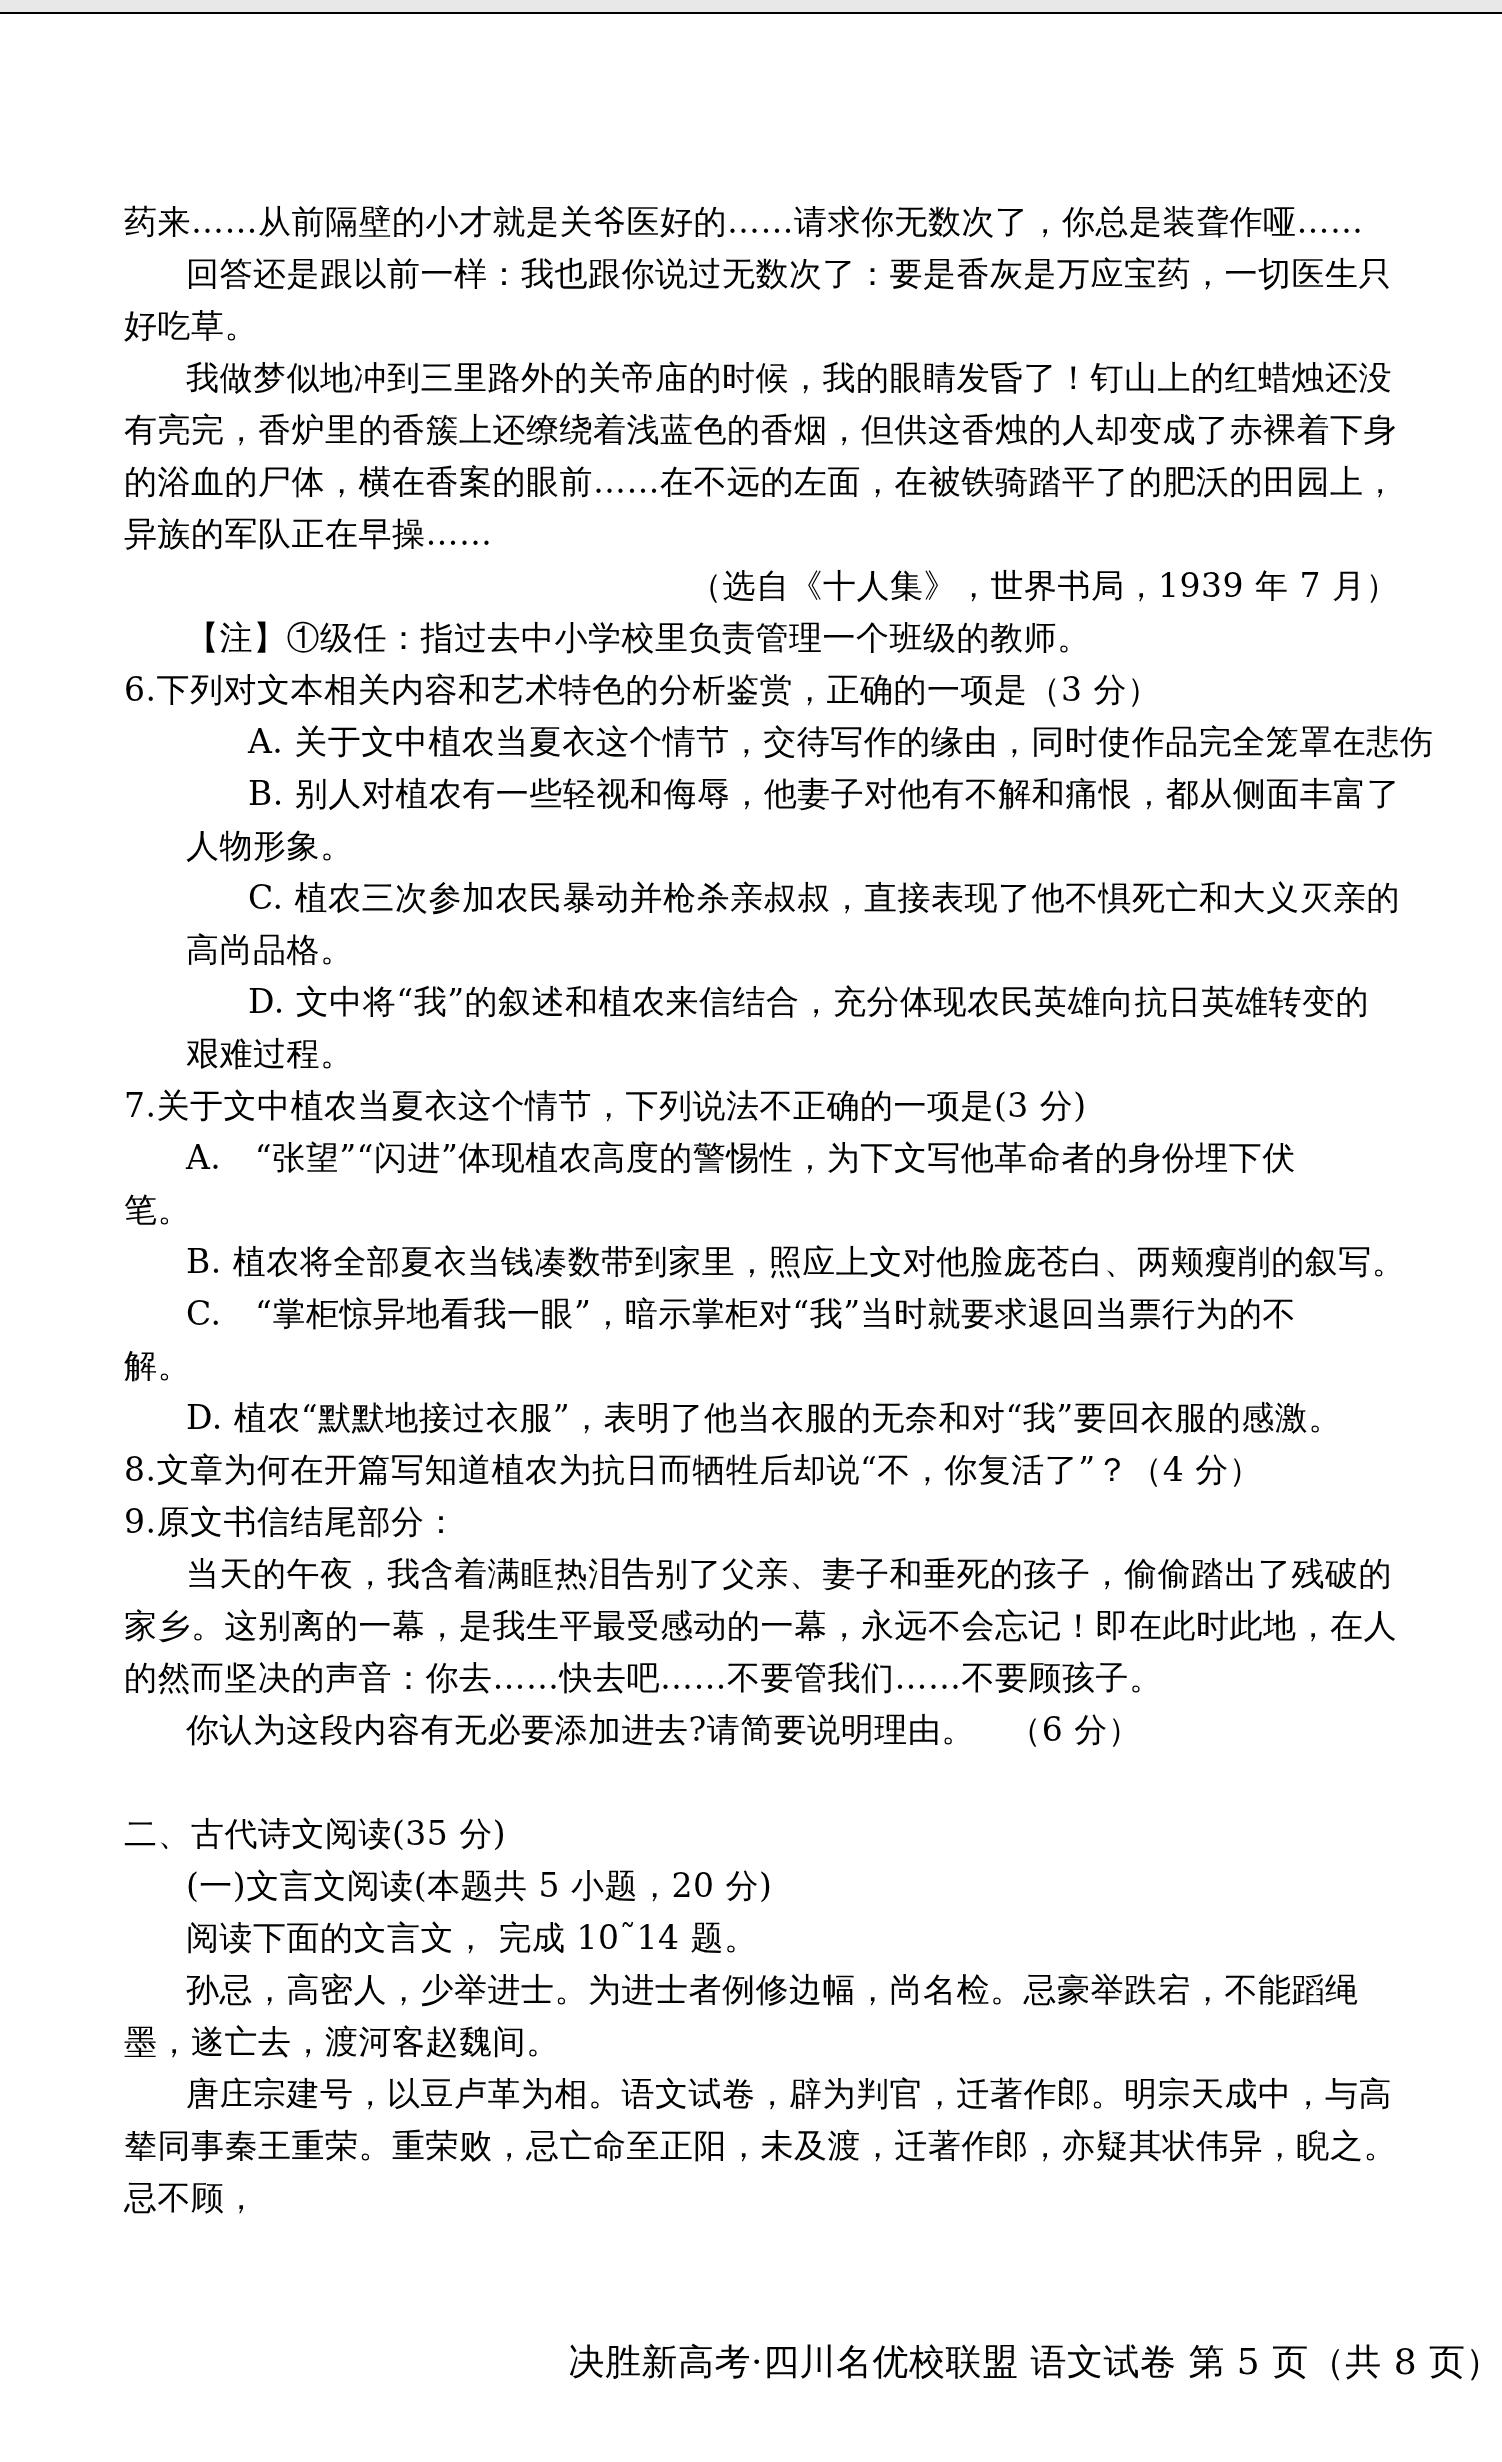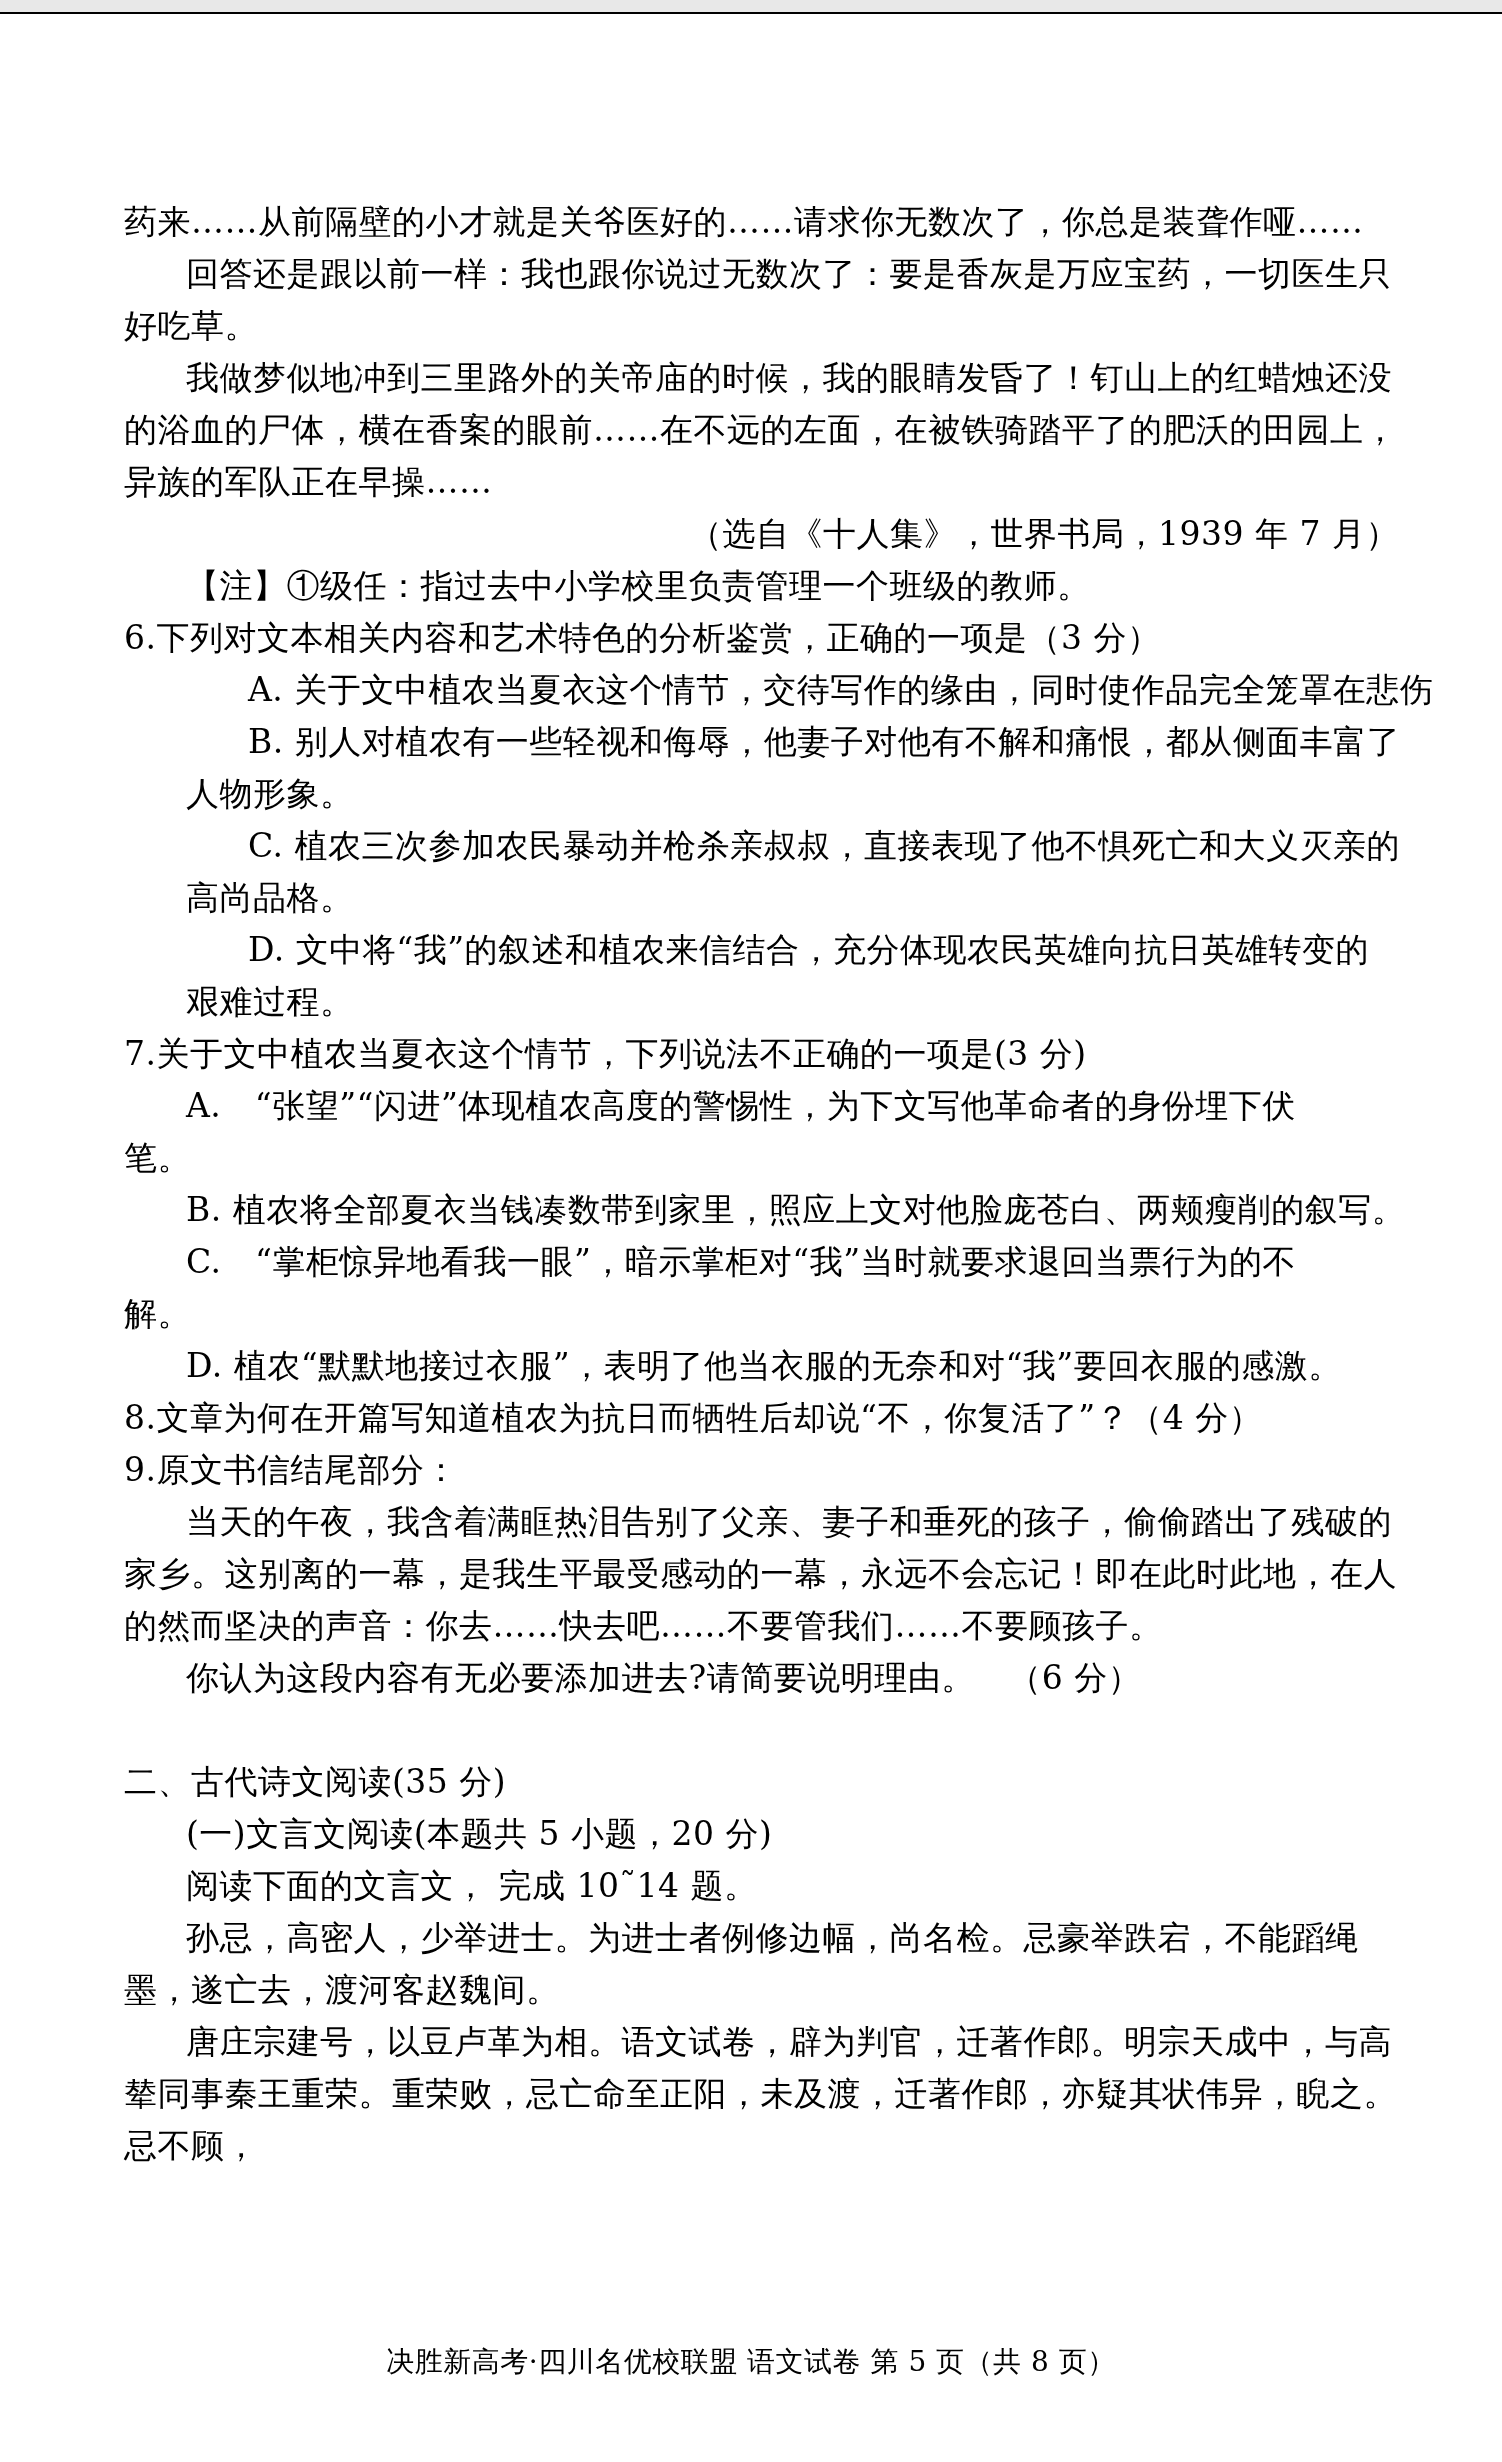--- a/index.html
+++ b/index.html
@@ -25,35 +25,36 @@
   }
   .line { white-space:nowrap; height:52px; }
   .i2 { padding-left:62px; }
   .i4 { padding-left:124px; }
   .right { text-align:right; white-space:nowrap; height:52px; }
   .spacer { height:52px; }
   .footer-line {
     position:absolute;
     left:0; right:0;
     top:2322px;
-    text-align:center;
-    font-size:28px;
+    text-align:right;
+    font-size:36px;
     letter-spacing:0.5px;
     white-space:nowrap;
   }
 </style>
 </head>
 <body>
 
 <div class="page">
   <div class="text-block">
     <div class="line i0">药来……从前隔壁的小才就是关爷医好的……请求你无数次了，你总是装聋作哑……</div>
     <div class="line i2">回答还是跟以前一样：我也跟你说过无数次了：要是香灰是万应宝药，一切医生只</div>
     <div class="line i0">好吃草。</div>
     <div class="line i2">我做梦似地冲到三里路外的关帝庙的时候，我的眼睛发昏了！钉山上的红蜡烛还没</div>
+    <div class="line i0">有亮完，香炉里的香簇上还缭绕着浅蓝色的香烟，但供这香烛的人却变成了赤裸着下身</div>
     <div class="line i0">的浴血的尸体，横在香案的眼前……在不远的左面，在被铁骑踏平了的肥沃的田园上，</div>
     <div class="line i0">异族的军队正在早操……</div>
     <div class="right">（选自《十人集》，世界书局，1939 年 7 月）</div>
     <div class="line i2">【注】①级任：指过去中小学校里负责管理一个班级的教师。</div>
     <div class="line i0">6.下列对文本相关内容和艺术特色的分析鉴赏，正确的一项是（3 分）</div>
     <div class="line i4">A. 关于文中植农当夏衣这个情节，交待写作的缘由，同时使作品完全笼罩在悲伤</div>
     <div class="line i4">B. 别人对植农有一些轻视和侮辱，他妻子对他有不解和痛恨，都从侧面丰富了</div>
     <div class="line i2">人物形象。</div>
     <div class="line i4">C. 植农三次参加农民暴动并枪杀亲叔叔，直接表现了他不惧死亡和大义灭亲的</div>
     <div class="line i2">高尚品格。</div>

